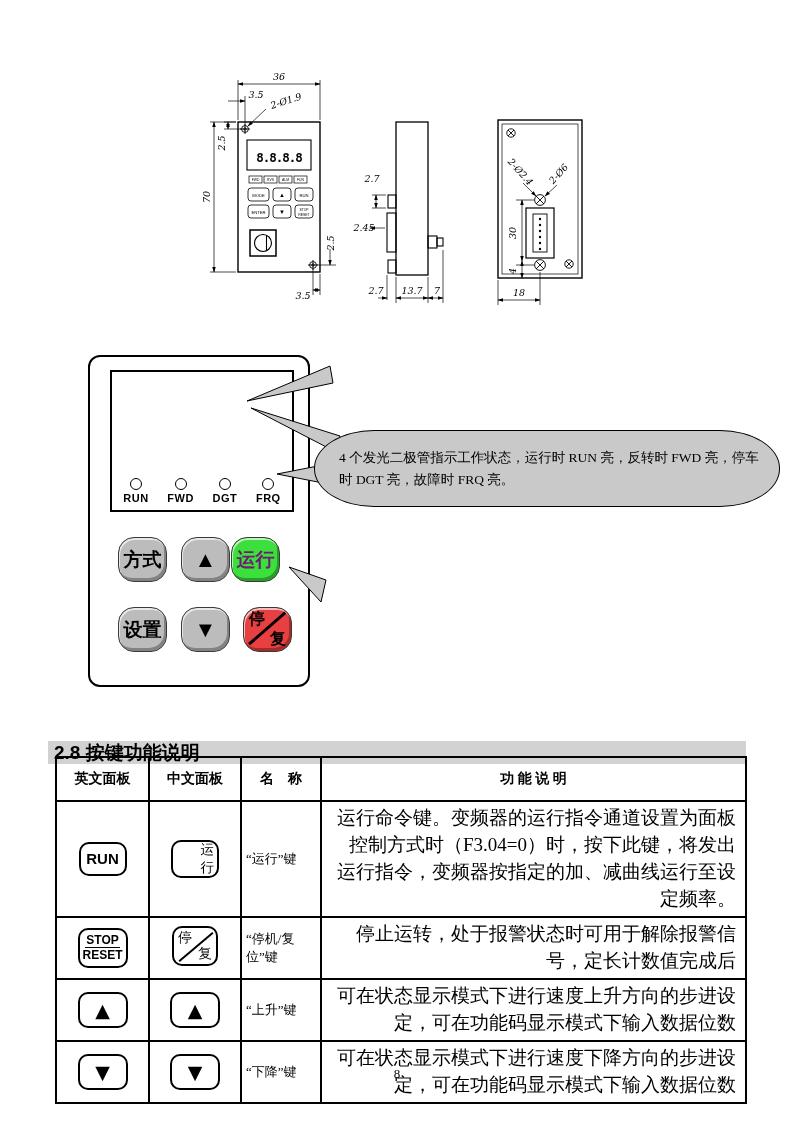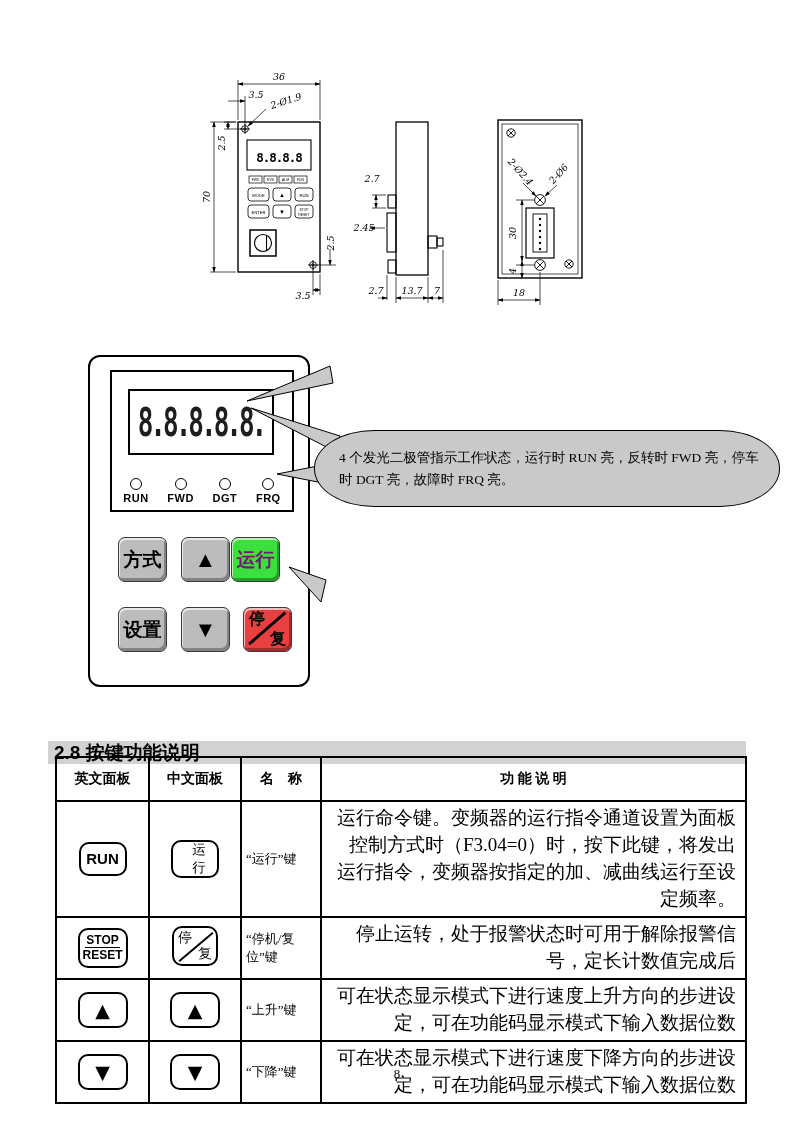--- a/index.html
+++ b/index.html
@@ -13,21 +13,21 @@
 
   
   .panel{position:absolute;left:88px;top:355px;width:218px;height:328px;border:2px solid #000;border-radius:12px;background:#fff;z-index:2;}
   .display-box{position:absolute;left:20px;top:13px;width:180px;height:138px;border:2px solid #000;background:#fff;}
   .seg{position:absolute;left:16px;top:17px;width:142px;height:62px;border:2px solid #000;display:flex;align-items:center;justify-content:center;overflow:hidden;}
   .seg span{font-family:"DejaVu Sans Mono",monospace;font-weight:bold;font-size:26px;letter-spacing:-3px;color:#1d1d1d;transform:scaleY(1.5);white-space:nowrap;}
   .led-row{position:absolute;left:0;bottom:6px;width:100%;display:flex;justify-content:space-around;padding:0 2px;box-sizing:border-box;}
   .led{display:flex;flex-direction:column;align-items:center;}
   .led-dot{width:10px;height:10px;border:1.6px solid #000;border-radius:50%;background:#fff;margin-bottom:2px;}
   .led-label{font-weight:bold;font-size:11px;letter-spacing:0.5px;}
-  .pbtn{position:absolute;width:47px;height:43px;background:#bcbcbc;border:1px solid #3a3a3a;border-radius:7px;
+  .pbtn{position:absolute;width:47px;height:43px;background:#bcbcbc;border:1px solid #3a3a3a;border-radius:16px;
         box-shadow:inset 1px 2px 0 rgba(255,255,255,.65), inset -2px -3px 0 rgba(0,0,0,.30);
         display:flex;align-items:center;justify-content:center;font-weight:bold;font-size:19px;}
   .pbtn.arrow{font-size:22px;}
   .b-mode{left:28px;top:180px;} .b-up{left:91px;top:180px;} .b-run{left:141px;top:180px;background:#3ce03c;color:#701a75;}
   .b-set{left:28px;top:250px;} .b-down{left:91px;top:250px;} .b-stop{left:153px;top:250px;background:#e84040;color:#000;}
   .b-stop .s-top{position:absolute;left:5px;top:1px;font-size:16px;}
   .b-stop .s-bot{position:absolute;right:5px;bottom:1px;font-size:16px;}
   .b-stop .s-slash{position:absolute;left:-1px;top:19px;width:48px;height:2.5px;background:#000;transform:rotate(-41deg);}
 
   
@@ -43,21 +43,21 @@
                    font-weight:bold;font-size:19px;line-height:23px;padding-left:6px;box-sizing:border-box;}
   table.keys{position:absolute;left:55px;top:756px;width:690px;border-collapse:collapse;table-layout:fixed;
              font-family:"Liberation Serif",serif;}
   table.keys th,table.keys td{border:2px solid #000;}
   table.keys th{height:40px;font-size:14px;font-weight:bold;text-align:center;}
   td.kc{text-align:center;vertical-align:middle;}
   td.nm{font-size:13px;text-align:left;vertical-align:middle;padding:0 4px;}
   td.ds{font-size:19px;line-height:1.42;text-align:right;vertical-align:middle;padding:3px 9px;}
   .tkey{display:inline-flex;align-items:center;justify-content:center;border:2px solid #000;border-radius:10px;background:#fff;box-sizing:border-box;}
   .k-run{width:48px;height:34px;font-family:"Liberation Sans",sans-serif;font-weight:bold;font-size:15px;}
-  .k-cnrun{width:48px;height:38px;font-size:13.5px;letter-spacing:3px;padding-left:11px;}
+  .k-cnrun{width:48px;height:38px;font-size:13.5px;letter-spacing:3px;padding-left:11px;text-align:right;}
   .k-stop{width:50px;height:40px;flex-direction:column;font-family:"Liberation Sans",sans-serif;font-weight:bold;font-size:12px;line-height:1.2;}
   .k-stop .fr{border-bottom:1.6px solid #000;padding:0 1px;}
   .k-cnstop{width:46px;height:40px;position:relative;font-size:14px;}
   .k-cnstop .s-top{position:absolute;left:4px;top:1px;}
   .k-cnstop .s-bot{position:absolute;right:4px;bottom:1px;}
   .k-cnstop .s-slash{position:absolute;left:0px;top:18px;width:44px;height:2px;background:#000;transform:rotate(-40deg);}
   .k-arrow{width:50px;height:36px;font-size:19px;font-family:"DejaVu Sans",sans-serif;}
   .page-number{position:absolute;left:0;top:1066px;width:100%;text-align:center;font-size:13px;font-family:"Liberation Serif",serif;}
 </style>
 </head>
@@ -220,23 +220,20 @@
         <line x1="498" y1="280" x2="498" y2="305"></line>
           <line x1="540" y1="272" x2="540" y2="305"></line>
         <line x1="498" y1="300" x2="540" y2="300" marker-start="url(#arr)" marker-end="url(#arr)"></line>
         <text class="dimtext" x="519" y="296">18</text>
       </g>
     </g>
   </svg>
 
   <div class="panel">
     <div class="display-box">
-      <div class="seg">
-          <span>8.8.8.8.8.</span>
-        </div>
       <div class="led-row">
         <div class="led">
             <span class="led-dot"></span>
             <span class="led-label">RUN</span>
           </div>
         <div class="led">
             <span class="led-dot"></span>
             <span class="led-label">FWD</span>
           </div>
         <div class="led">

